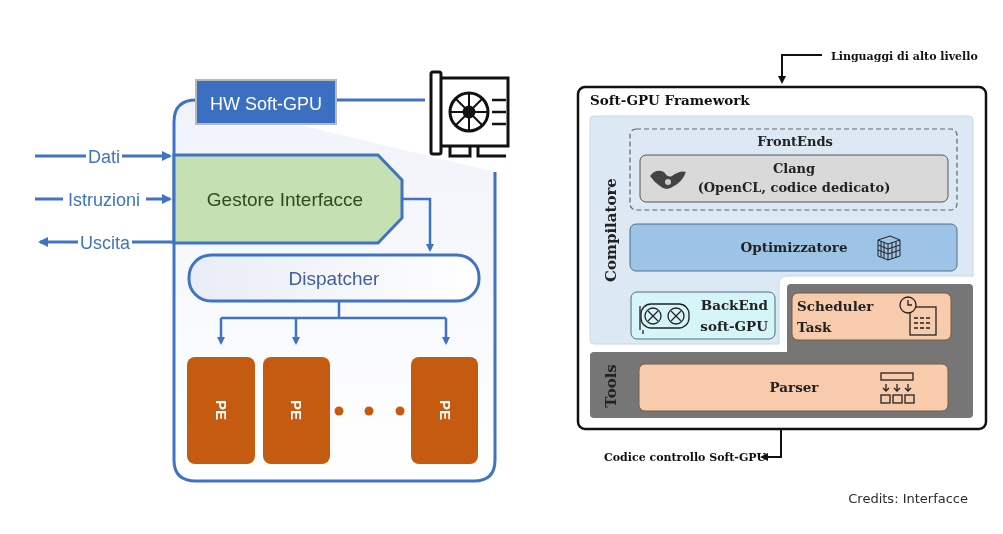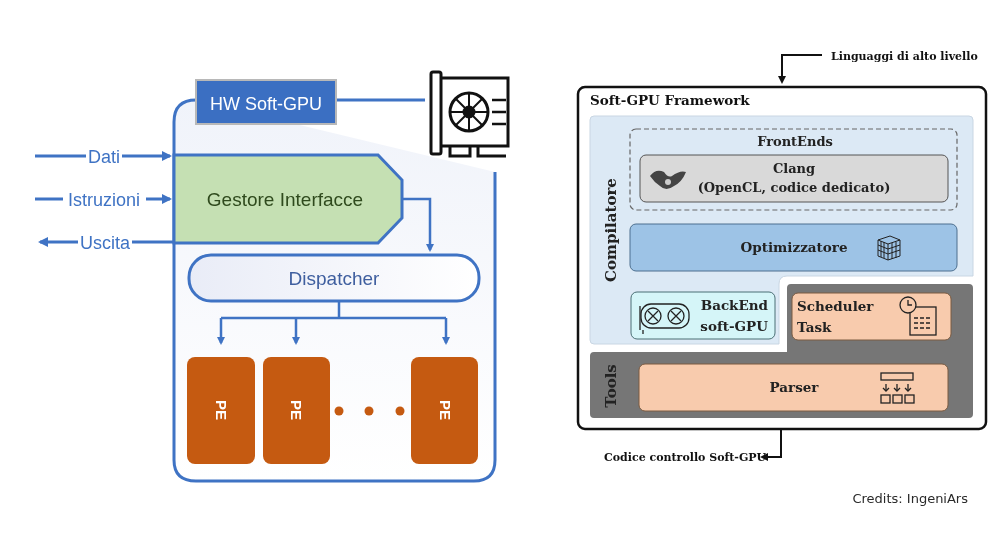--- a/index.html
+++ b/index.html
@@ -162,13 +162,13 @@
       <rect x="881" y="395" width="9" height="8"></rect>
       <rect x="893" y="395" width="9" height="8"></rect>
       <rect x="905" y="395" width="9" height="8"></rect>
     </g>
 
     <path d="M781,429 L781,457 L762,457" fill="none" stroke="#111" stroke-width="2" marker-end="url(#arrK)"></path>
     <text class="serif" x="604" y="461" font-size="11" fill="#111">Codice controllo Soft-GPU</text>
   </g>
 </svg>
 
-<div class="credits">Credits: IngeniArs</div>
+<div class="credits">Credits: Interfacce</div>
 
 </body></html>

